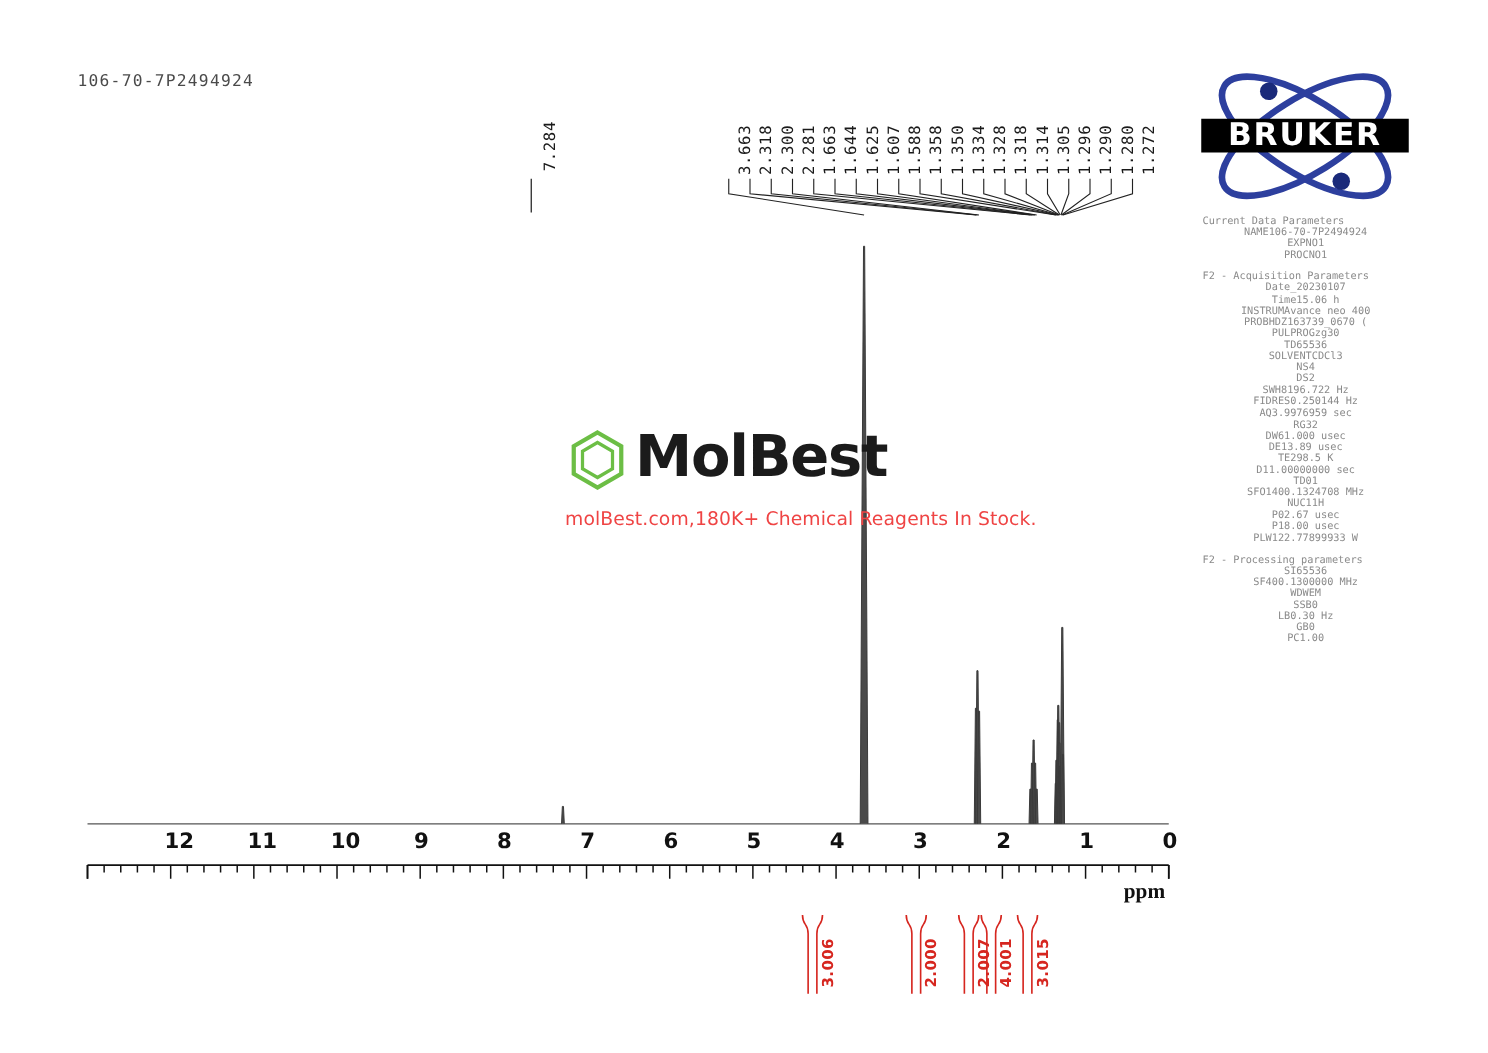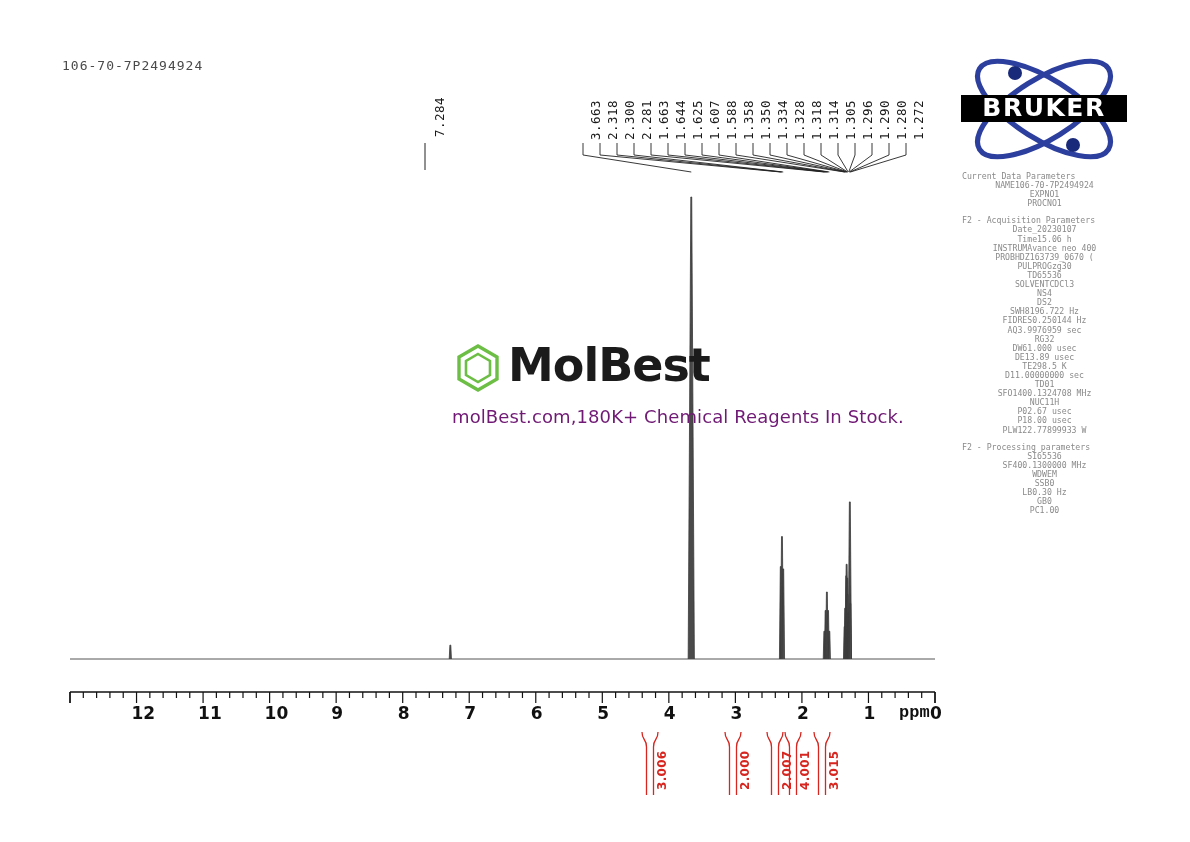--- a/index.html
+++ b/index.html
@@ -23,22 +23,22 @@
   .param-row{display:flex;justify-content:center;white-space:pre;}
   .param-row .k{flex:0 0 auto;}
   .param-row .v{flex:0 0 auto;text-align:right;}
   .param-gap{height:8px;}
 
   
   #watermark{left:452px;top:342px;width:300px;}
   #wm-row{display:flex;gap:4px;}
   #wm-text{font-family:"DejaVu Sans",sans-serif;font-weight:bold;font-size:46px;
            letter-spacing:-1px;color:#1b1b1b;line-height:46px;}
-  #wm-tagline{margin-top:12px;font-family:"DejaVu Sans",sans-serif;font-size:18px;
-              color:#701a75;white-space:nowrap;letter-spacing:0.1px;}
+  #wm-tagline{margin-top:12px;font-family:"DejaVu Sans",sans-serif;font-size:15px;
+              color:#ef4444;white-space:nowrap;letter-spacing:0.1px;}
 
   
   #axis-labels span{position:absolute;font-family:"DejaVu Sans",sans-serif;
                     font-weight:bold;font-size:17px;color:#111;}
 
   
   .integral-label{position:absolute;font-family:"DejaVu Sans",sans-serif;font-size:12px;
                   font-weight:bold;color:#d6261f;transform-origin:0 0;transform:rotate(-90deg);
                   white-space:nowrap;letter-spacing:0.3px;}
 </style>
@@ -205,36 +205,36 @@
       <path d="M741,732 C741,741 736.5,738 736.5,747 L736.5,795"></path>
       <path d="M767,732 C767,741 771.5,738 771.5,747 L771.5,795"></path>
       <path d="M783,732 C783,741 778.5,738 778.5,747 L778.5,795"></path>
       <path d="M785,732 C785,741 789.5,738 789.5,747 L789.5,795"></path>
       <path d="M801,732 C801,741 796.5,738 796.5,747 L796.5,795"></path>
       <path d="M814,732 C814,741 818.5,738 818.5,747 L818.5,795"></path>
       <path d="M830,732 C830,741 825.5,738 825.5,747 L825.5,795"></path>
     </g>
 </svg>
 
-<div class="abs" id="axis-labels" style="left:0;top:700px;width:1190px;height:30px;">
+<div class="abs" id="axis-labels" style="left:0;top:660px;width:1190px;height:30px;">
     <span style="left: 131.538px; top: 3px;">12</span>
     <span style="left: 198.077px; top: 3px;">11</span>
     <span style="left: 264.615px; top: 3px;">10</span>
     <span style="left: 331.154px; top: 3px;">9</span>
     <span style="left: 397.692px; top: 3px;">8</span>
     <span style="left: 464.231px; top: 3px;">7</span>
     <span style="left: 530.769px; top: 3px;">6</span>
     <span style="left: 597.308px; top: 3px;">5</span>
     <span style="left: 663.846px; top: 3px;">4</span>
     <span style="left: 730.385px; top: 3px;">3</span>
     <span style="left: 796.923px; top: 3px;">2</span>
     <span style="left: 863.462px; top: 3px;">1</span>
     <span style="left: 930px; top: 3px;">0</span>
   </div>
-<div class="abs" style="left:899px;top:703px;font-family:Liberation Mono, monospace;font-weight:bold;font-size:17px;color:#111;">ppm</div>
+<div class="abs" style="left:899px;top:703px;font-family:Liberation Serif, serif;font-weight:bold;font-size:17px;color:#111;">ppm</div>
 
 <div class="abs" id="integral-labels" style="left:0;top:0;width:1190px;height:842px;">
     <div class="integral-label" style="left: 655px; top: 790px;">3.006</div>
     <div class="integral-label" style="left: 738px; top: 790px;">2.000</div>
     <div class="integral-label" style="left: 780px; top: 790px;">2.007</div>
     <div class="integral-label" style="left: 798px; top: 790px;">4.001</div>
     <div class="integral-label" style="left: 827px; top: 790px;">3.015</div>
   </div>
 
 <div class="abs" style="left:958px;top:56px;">

